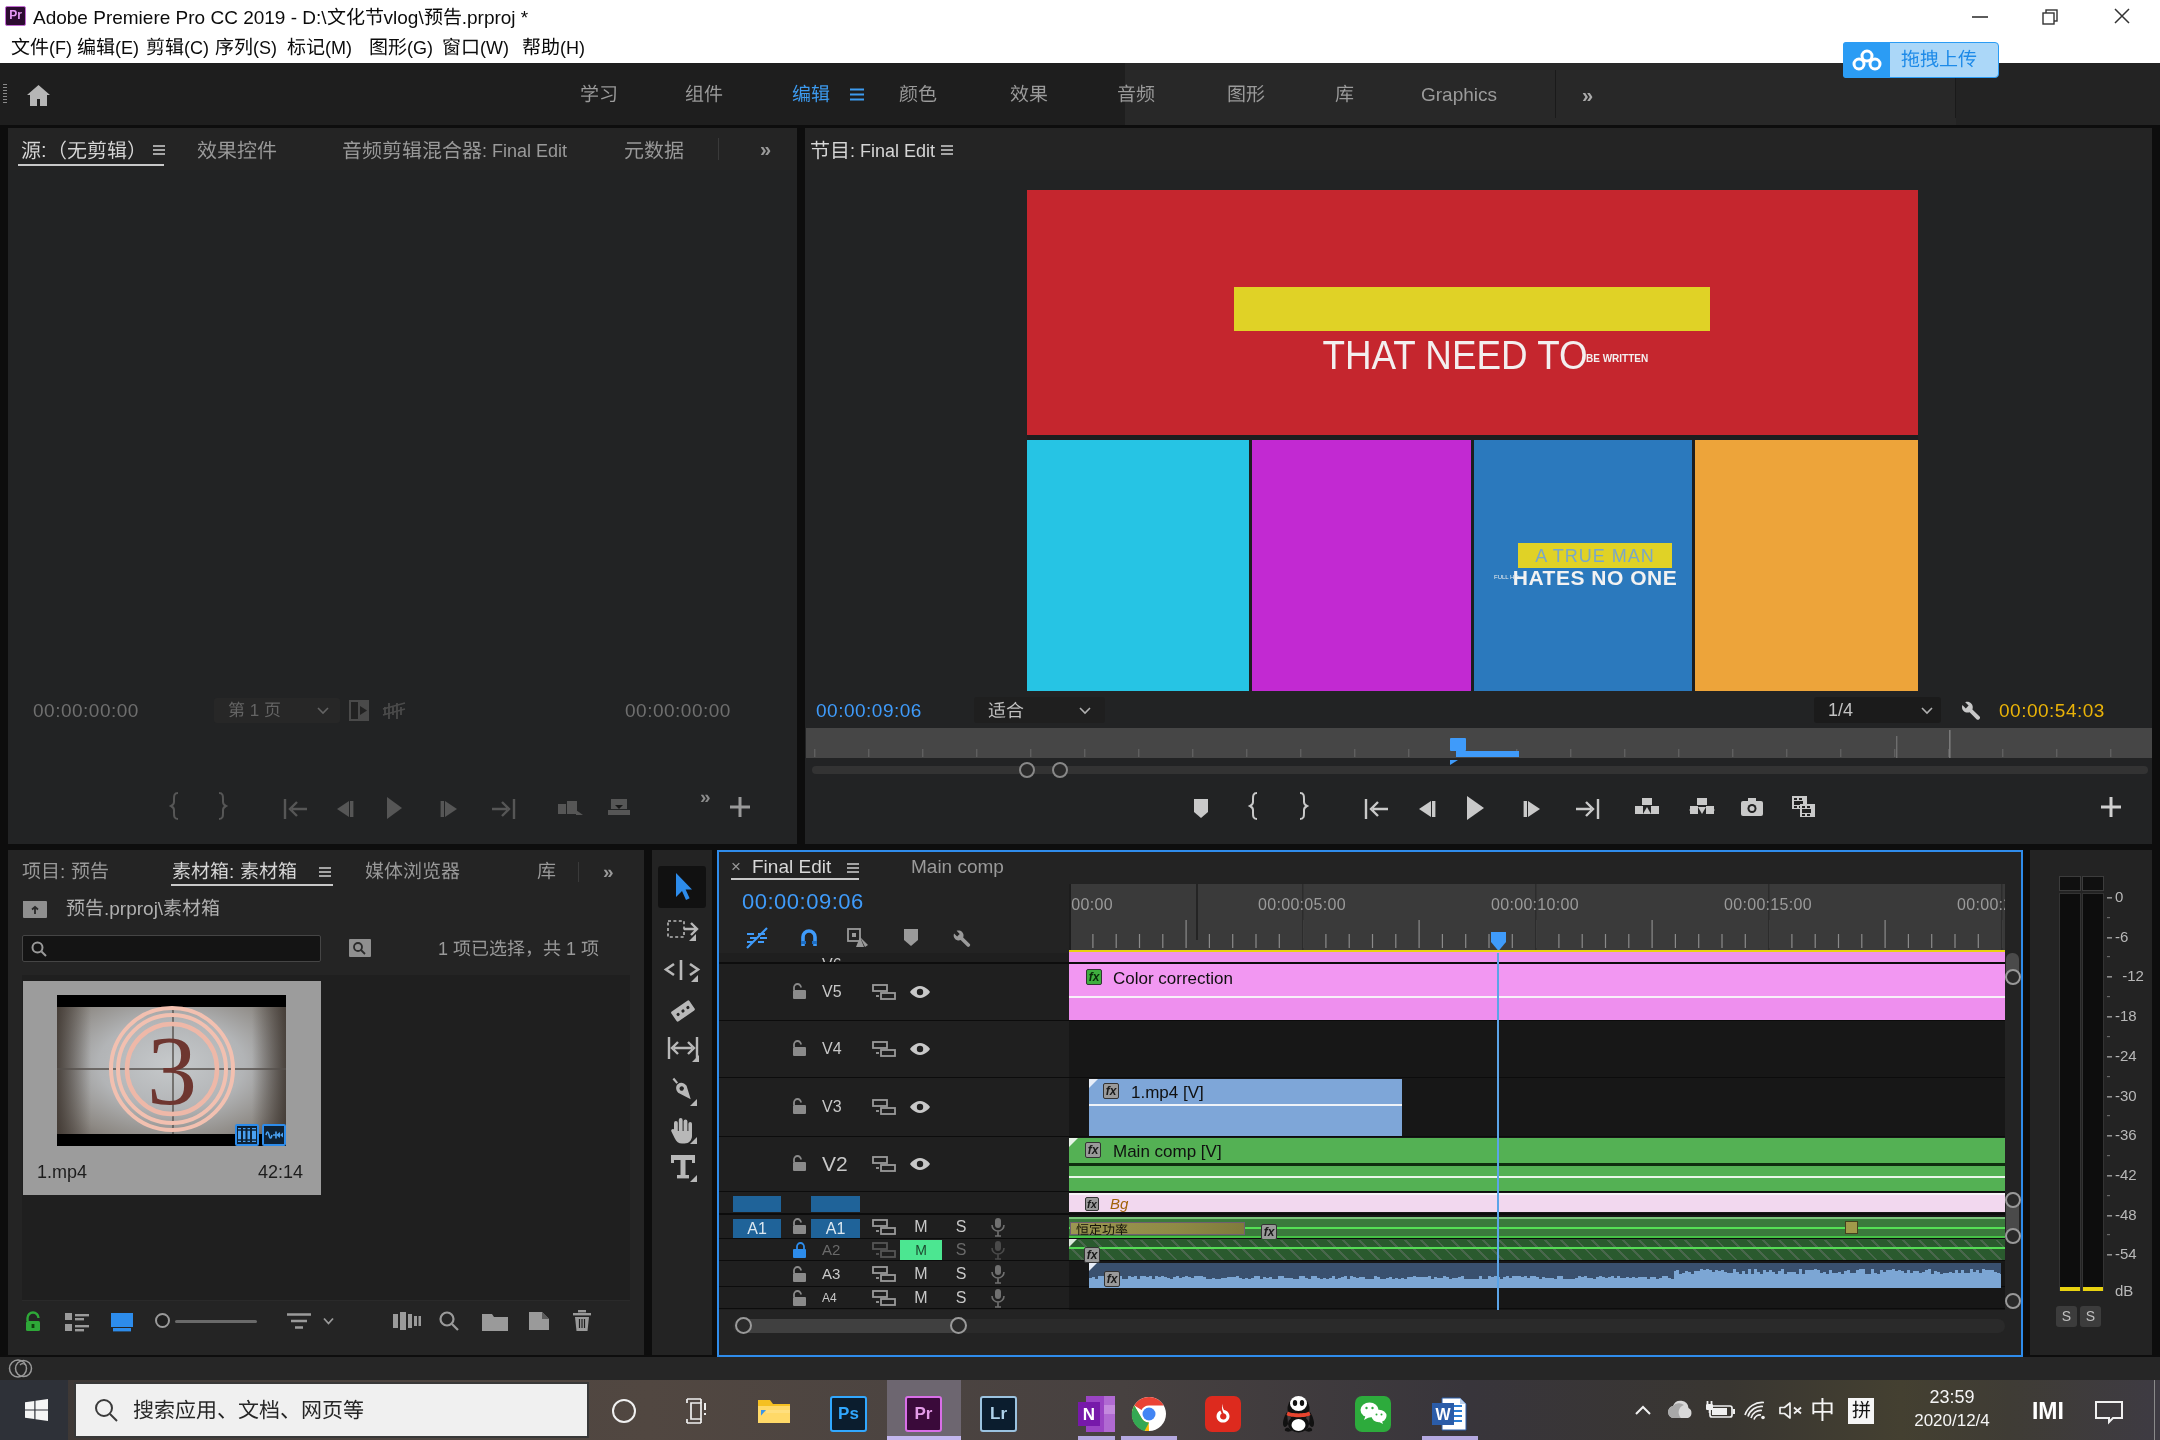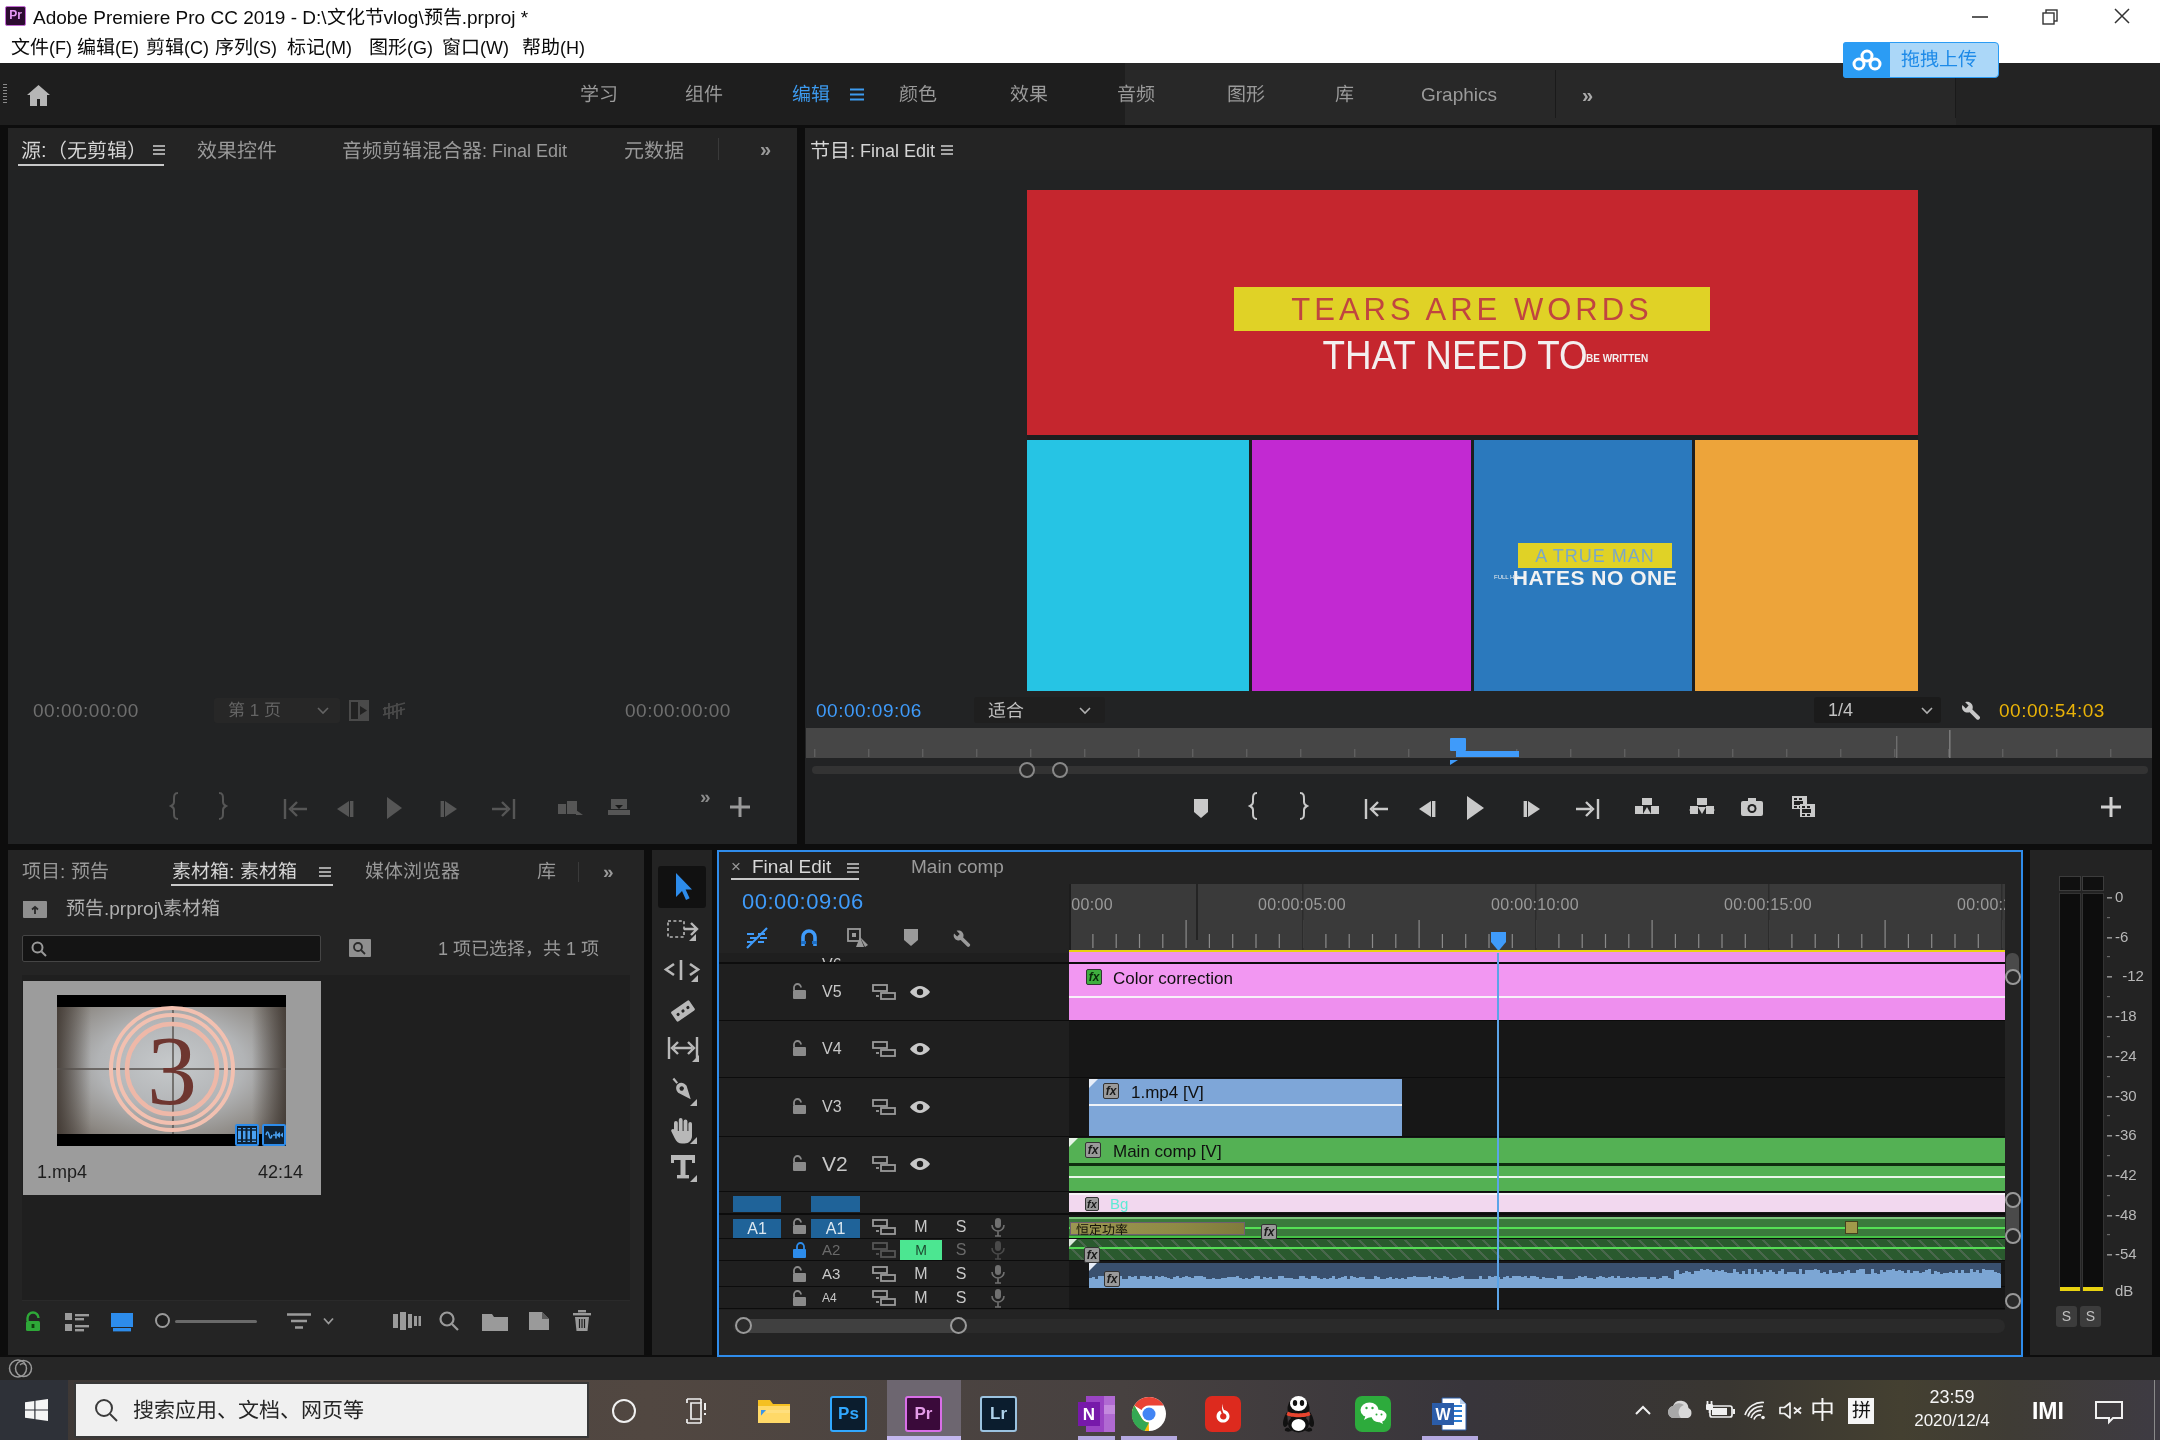--- a/index.html
+++ b/index.html
@@ -249,21 +249,20 @@
           <use href="#g8282"></use>
         </svg><svg class="cg" style="width:20px;height:20px;" viewBox="0 0 1000 1000">
           <use href="#g76ee"></use>
         </svg></span><span style="font-size:18px;">: Final Edit</span></div>
 <div style="position:absolute;left:940px;top:143px;width:14px;height:14px;"><svg width="14" height="14">
         <path d="M1 3h12M1 7h12M1 11h12" stroke="#d0d0d0" stroke-width="1.6"></path>
       </svg></div>
 <div style="position:absolute;left:1027px;top:190px;width:891px;height:501px;background:#1d1e1f;"></div>
 <div style="position:absolute;left:1027px;top:190px;width:891px;height:245px;background:#c5262e;"></div>
 <div style="position:absolute;left:1234px;top:287px;width:476px;height:44px;background:#e0d226;"></div>
-<div style="position:absolute;left:1234px;top:293px;width:476px;height:34px;line-height:34px;text-align:center;color:#c04540;font-size:31px;letter-spacing:4px;">TEARS ARE WORDS</div>
 <div style="position:absolute;left:1310px;top:332px;width:290px;height:46px;line-height:46px;text-align:center;color:#f3efef;font-size:40px;letter-spacing:0px;transform:scaleX(0.92);">THAT NEED TO</div>
 <div style="position:absolute;left:1586px;top:353px;width:80px;height:12px;line-height:12px;color:#f3efef;font-size:10px;font-weight:bold;letter-spacing:0px;white-space:nowrap;">BE WRITTEN</div>
 <div style="position:absolute;left:1027px;top:440px;width:222px;height:251px;background:#26c4e4;"></div>
 <div style="position:absolute;left:1252px;top:440px;width:219px;height:251px;background:#c229d2;"></div>
 <div style="position:absolute;left:1474px;top:440px;width:218px;height:251px;background:#2b79bd;"></div>
 <div style="position:absolute;left:1695px;top:440px;width:223px;height:251px;background:#eda43a;"></div>
 <div style="position:absolute;left:1518px;top:543px;width:154px;height:25px;background:#e0d226;"></div>
 <div style="position:absolute;left:1518px;top:546px;width:154px;height:20px;line-height:20px;text-align:center;color:#7aa7c8;font-size:18px;letter-spacing:1px;">A TRUE MAN</div>
 <div style="position:absolute;left:1494px;top:573px;width:30px;height:8px;line-height:8px;color:#eee;font-size:6px;">FULL HD</div>
 <div style="position:absolute;left:1500px;top:566px;width:190px;height:24px;line-height:24px;text-align:center;color:#f2f2f2;font-size:21px;font-weight:bold;letter-spacing:0.5px;white-space:nowrap;">HATES NO ONE</div>
@@ -889,21 +888,21 @@
 <div style="position:absolute;left:1069px;top:1163px;width:936px;height:2.5px;background:#0f2e0f;"></div>
 <div style="position:absolute;left:1069px;top:1176px;width:936px;height:2px;background:#eaf6ea;"></div>
 <svg class="ab" style="left:1069px;top:1138px;" width="9" height="9">
       <path d="M0 0h9L0 9z" fill="#e8f4e8"></path>
     </svg>
 <div style="position:absolute;left:1085px;top:1142px;width:16px;height:16px;background:#9a9a9a;border:1px solid #333;border-radius:2px;color:#1a1a1a;font-size:12px;font-style:italic;font-weight:bold;text-align:center;line-height:14px;">fx</div>
 <div style="position:absolute;left:1113px;top:1143px;height:18px;line-height:18px;color:#101010;font-size:17px;">Main comp [V]</div>
 <div style="position:absolute;left:1069px;top:1193px;width:936px;height:2px;background:#f8f4f8;"></div>
 <div style="position:absolute;left:1069px;top:1195px;width:936px;height:17px;background:#f2d8ef;"></div>
 <div style="position:absolute;left:1085px;top:1197px;width:14px;height:14px;background:#9a9a9a;border:1px solid #333;border-radius:2px;color:#1a1a1a;font-size:11px;font-style:italic;font-weight:bold;text-align:center;line-height:12px;">fx</div>
-<div style="position:absolute;left:1110px;top:1196px;height:16px;line-height:16px;color:#5eead4;font-size:15px;">Bg</div>
+<div style="position:absolute;left:1110px;top:1196px;height:16px;line-height:16px;color:#a16207;font-size:15px;font-style:italic;">Bg</div>
 <div style="position:absolute;left:1069px;top:1217px;width:936px;height:21px;background:#3a7a3c;"></div>
 <div style="position:absolute;left:1069px;top:1217px;width:936px;height:1.5px;background:#7ac47a;"></div>
 <div style="position:absolute;left:1069px;top:1226.5px;width:936px;height:2px;background:#55e055;"></div>
 <div style="position:absolute;left:1069px;top:1235.5px;width:936px;height:2px;background:#46c246;"></div>
 <div style="position:absolute;left:1070px;top:1222px;width:175px;height:13px;background:linear-gradient(100deg,#9c9752,#8f8a45 60%,#7f7a3c);border:1.5px solid #6f5f70;"></div>
 <div style="position:absolute;left:1076px;top:1222px;height:13px;line-height:13px;color:#15150a;overflow:hidden;"><span class="ct" style="font-size:13px;"><svg class="cg" style="width:13px;height:13px;" viewBox="0 0 1000 1000">
           <use href="#g6052"></use>
         </svg><svg class="cg" style="width:13px;height:13px;" viewBox="0 0 1000 1000">
           <use href="#g5b9a"></use>
         </svg><svg class="cg" style="width:13px;height:13px;" viewBox="0 0 1000 1000">

